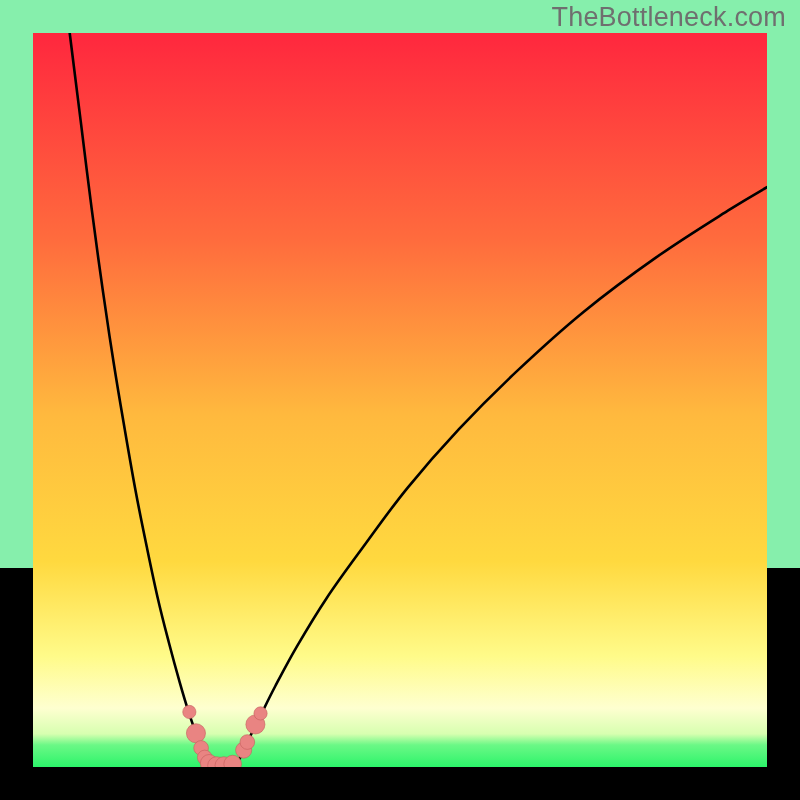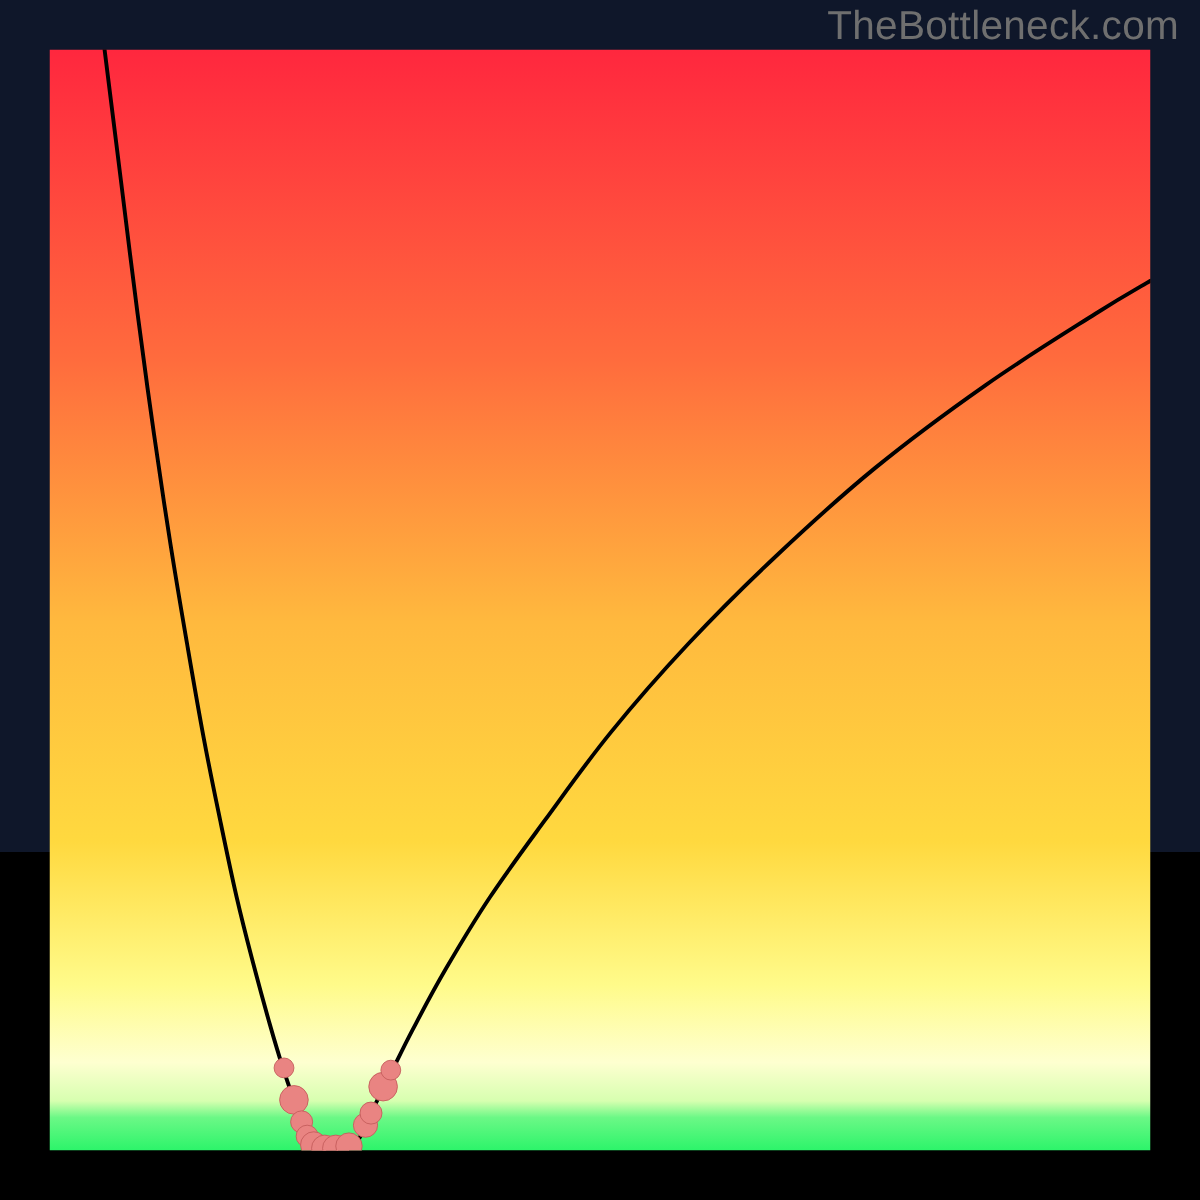--- a/index.html
+++ b/index.html
@@ -10,21 +10,21 @@
     overflow: hidden;
     background: #000;
     font-family: Arial, Helvetica, sans-serif;
   }
   .frame {
     position: absolute;
     left: 0;
     top: 0;
     width: 800px;
     height: 568px;
-    background: #0f172a;
+    background: #86efac;
   }
   .watermark {
     position: absolute;
     top: 2px;
     right: 14px;
     color: #6f6f6f;
     font-size: 27px;
     letter-spacing: 0.2px;
     font-weight: 400;
     user-select: none;

